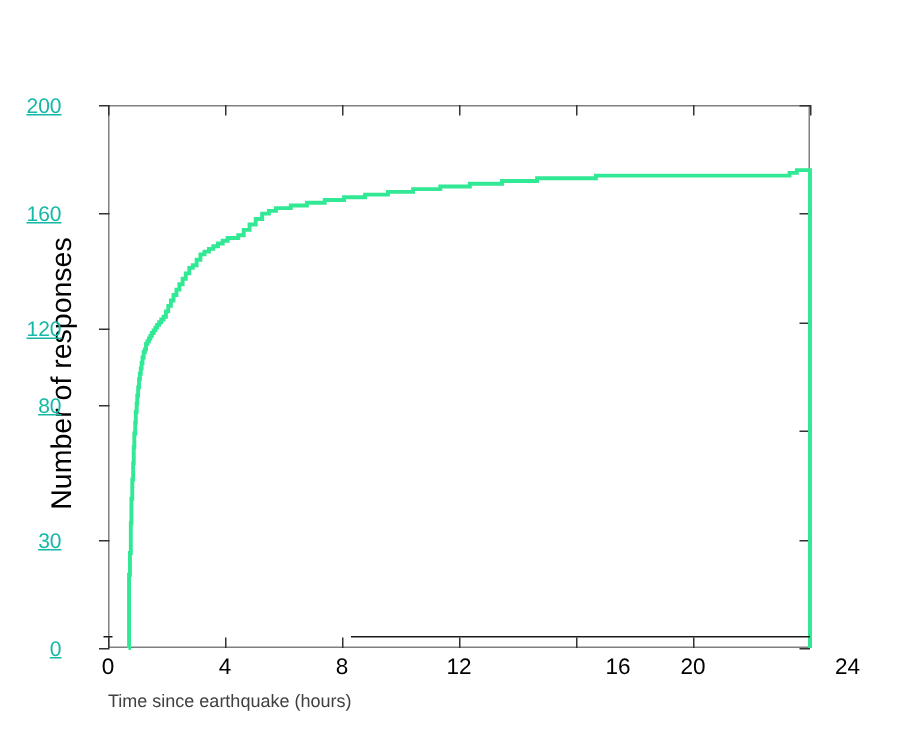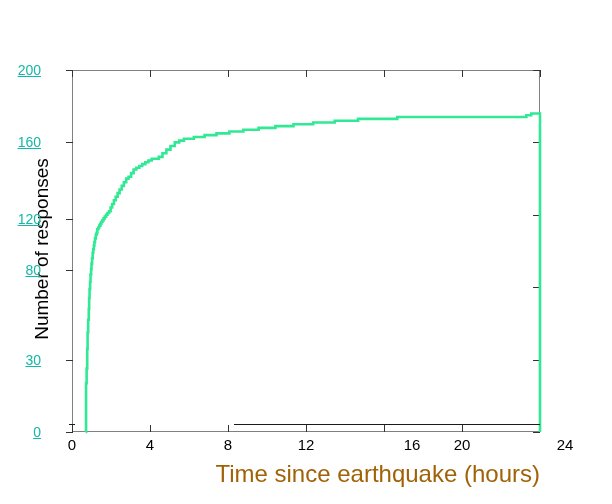--- a/index.html
+++ b/index.html
@@ -40,23 +40,23 @@
     font-size: 19px;
     transform: rotate(-90deg);
     transform-origin: 50% 50%;
     color: #000000;
   }
   #xlabel {
     position: absolute;
     left: 72px;
     top: 460px;
     width: 468px;
-    text-align: right;
-    font-size: 24px;
-    color: #a16207;
+    text-align: left;
+    font-size: 12px;
+    color: #404040;
   }
   #plot-area {
     position: absolute;
     left: 72px;
     top: 70px;
     width: 468px;
     height: 362px;
   }
   .axis-line {
     position: absolute;

